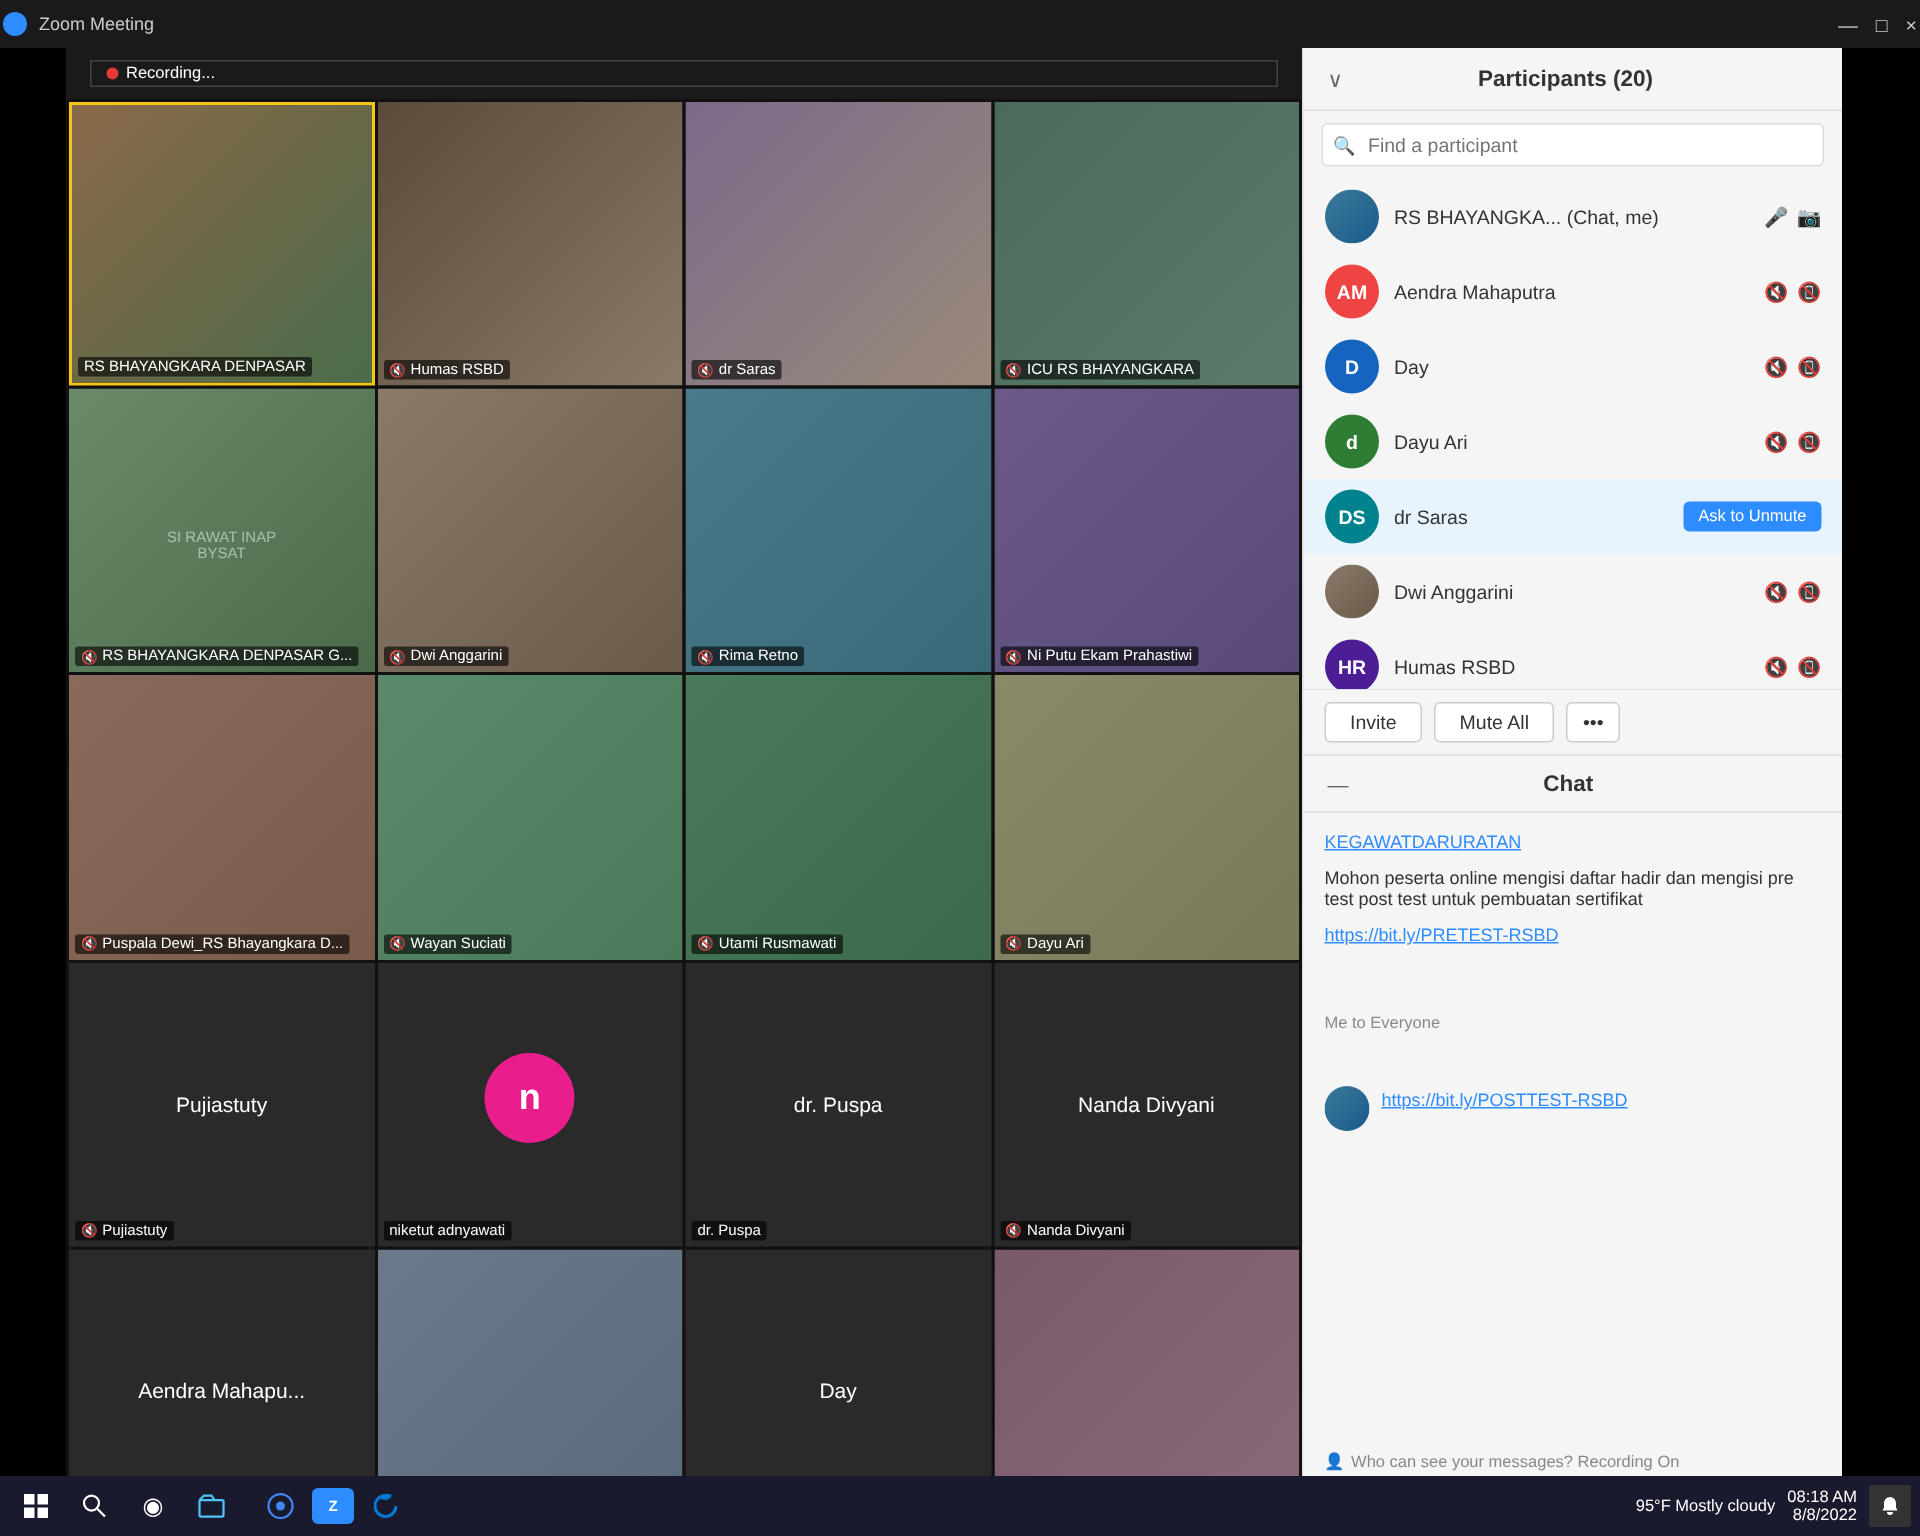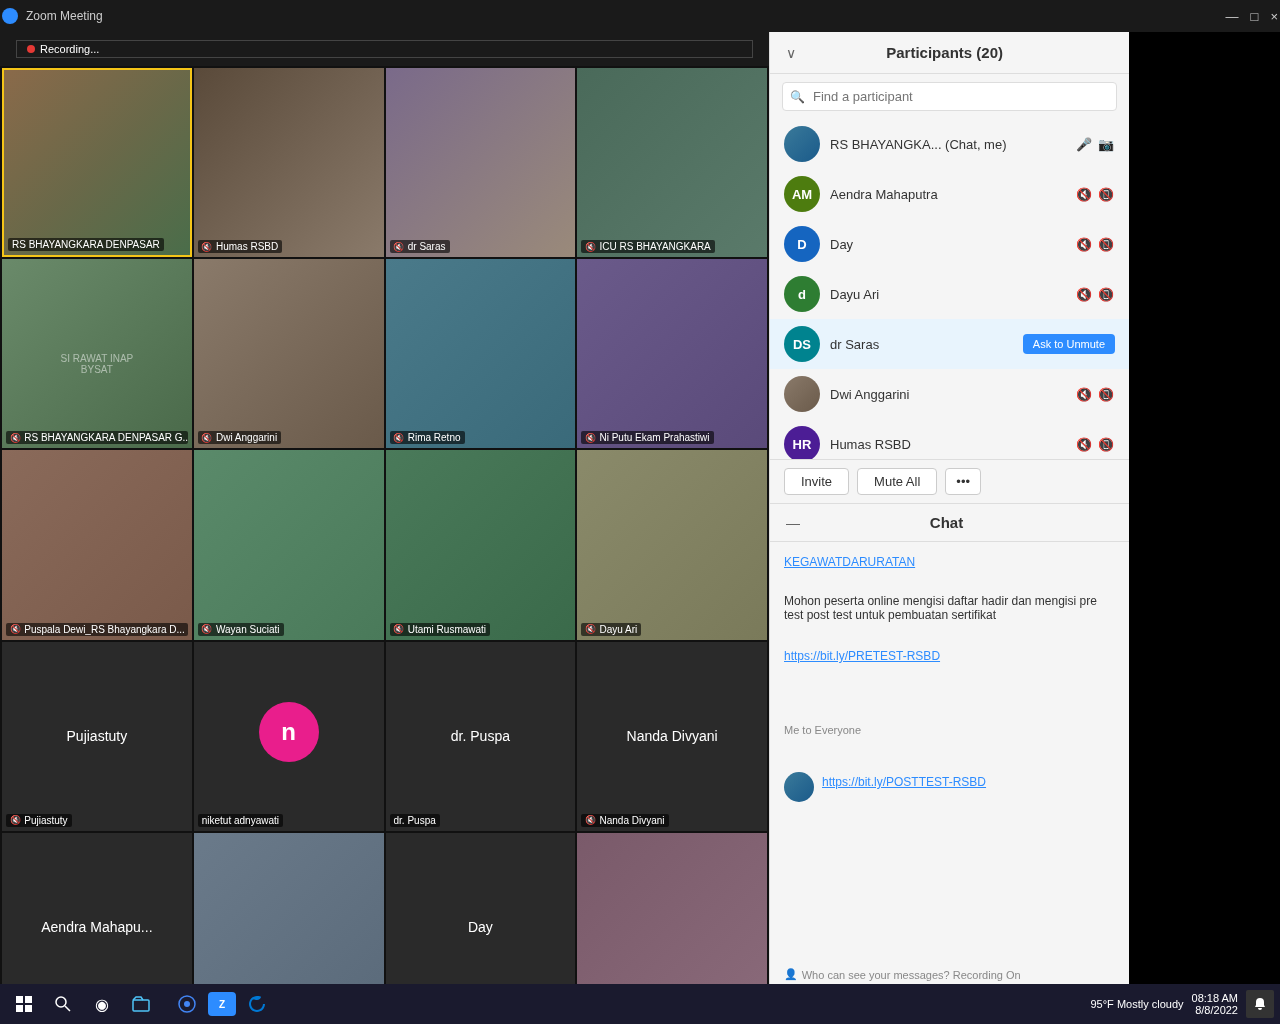--- a/index.html
+++ b/index.html
@@ -32,22 +32,23 @@
       display: flex;
       align-items: center;
       gap: 5px;
       margin: 4px 8px;
     }
     .recording-dot { width: 8px; height: 8px; background: #e53935; border-radius: 50%; }
 
     
     .main-layout {
       display: flex;
-      width: 1129px;
+      width: 1228px;
       height: calc(1024px - 32px);
+      padding-left: 44px;
     }
 
     
     .video-area {
       flex: 1;
       background: #1a1a1a;
       display: flex;
       flex-direction: column;
       position: relative;
     }
@@ -295,21 +296,21 @@
       font-weight: 600;
       color: #333;
     }
 
     .chat-messages {
       flex: 1;
       overflow-y: auto;
       padding: 10px 14px;
       display: flex;
       flex-direction: column;
-      gap: 24px;
+      gap: 8px;
       background: #f5f5f5;
     }
 
     .chat-message {
       font-size: 12px;
       color: #333;
     }
 
     .chat-link {
       color: #2d8cff;
@@ -641,21 +642,21 @@
           <div style="width:100%;height:100%;background:linear-gradient(135deg,#3a7a9a,#1a5a8a);"></div>
         </div>
         <span class="participant-name">RS BHAYANGKA... (Chat, me)</span>
         <div class="participant-icons">
           <span class="p-icon">🎤</span>
           <span class="p-icon">📷</span>
         </div>
       </div>
 
       <div class="participant-item">
-        <div class="participant-avatar" style="background:#4d7c0f;">AM</div>
+        <div class="participant-avatar" style="background:#ef4444;">AM</div>
         <span class="participant-name">Aendra Mahaputra</span>
         <div class="participant-icons">
           <span class="p-icon muted">🔇</span>
           <span class="p-icon muted">📵</span>
         </div>
       </div>
 
       <div class="participant-item">
         <div class="participant-avatar" style="background:#1565c0;">D</div>
         <span class="participant-name">Day</span>

